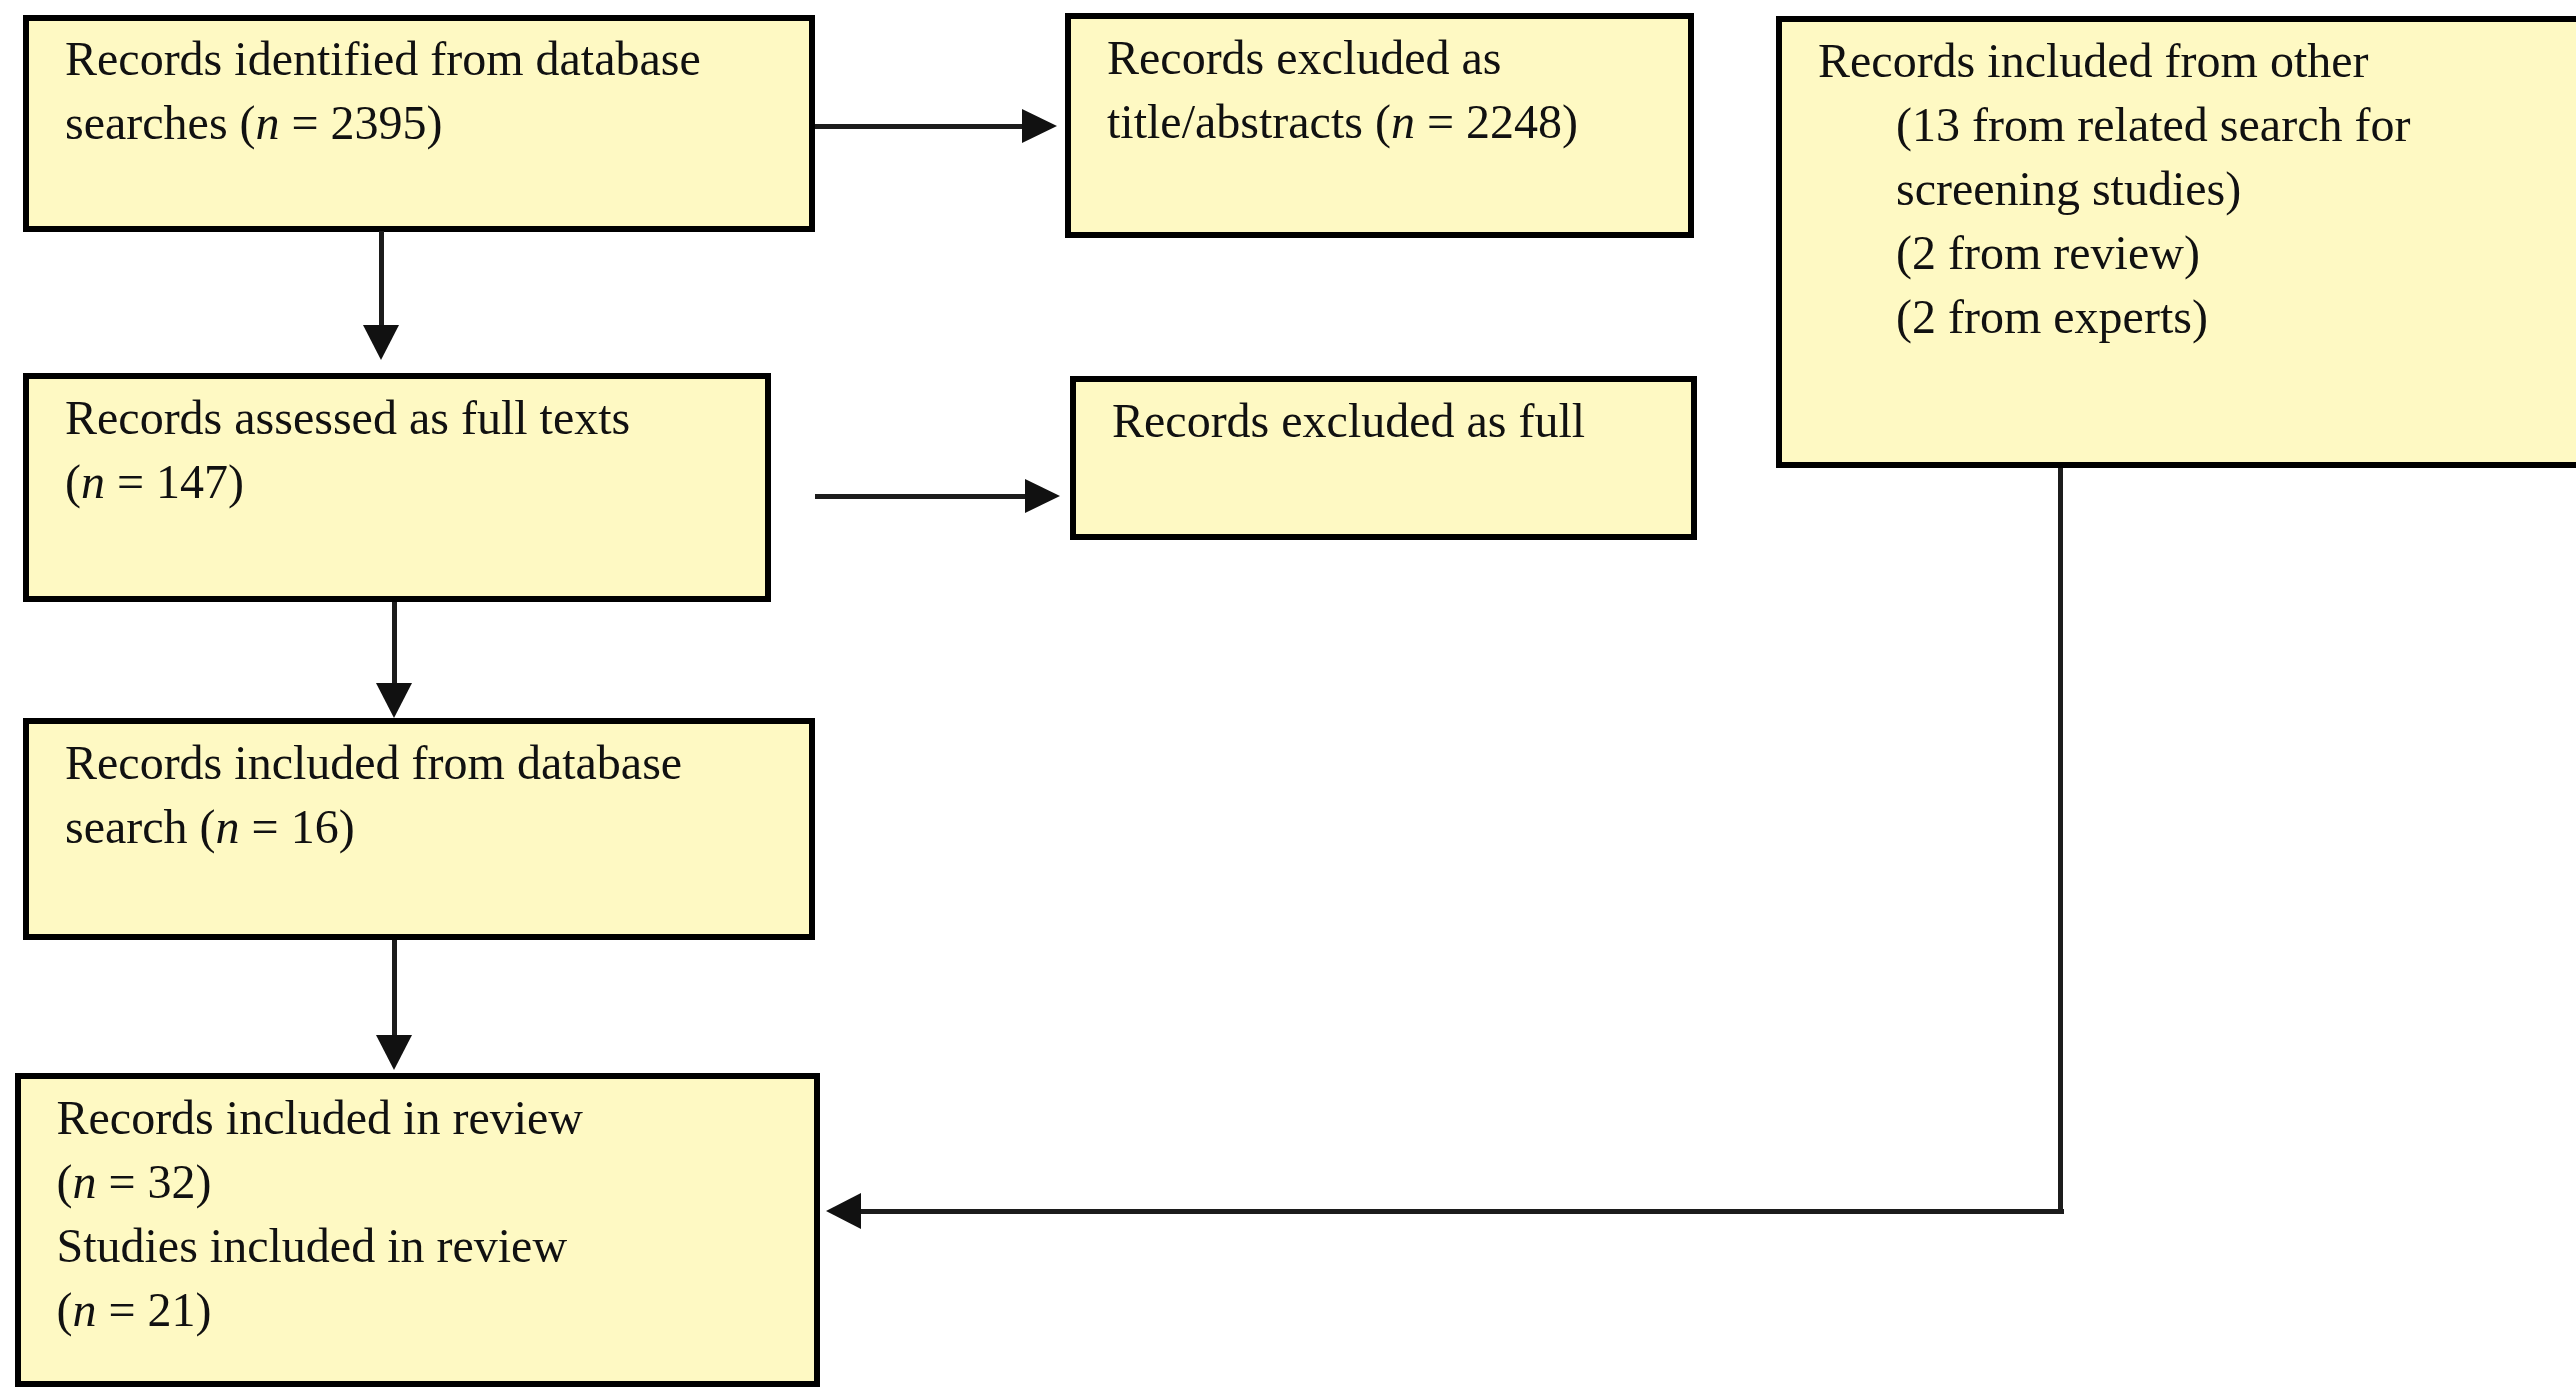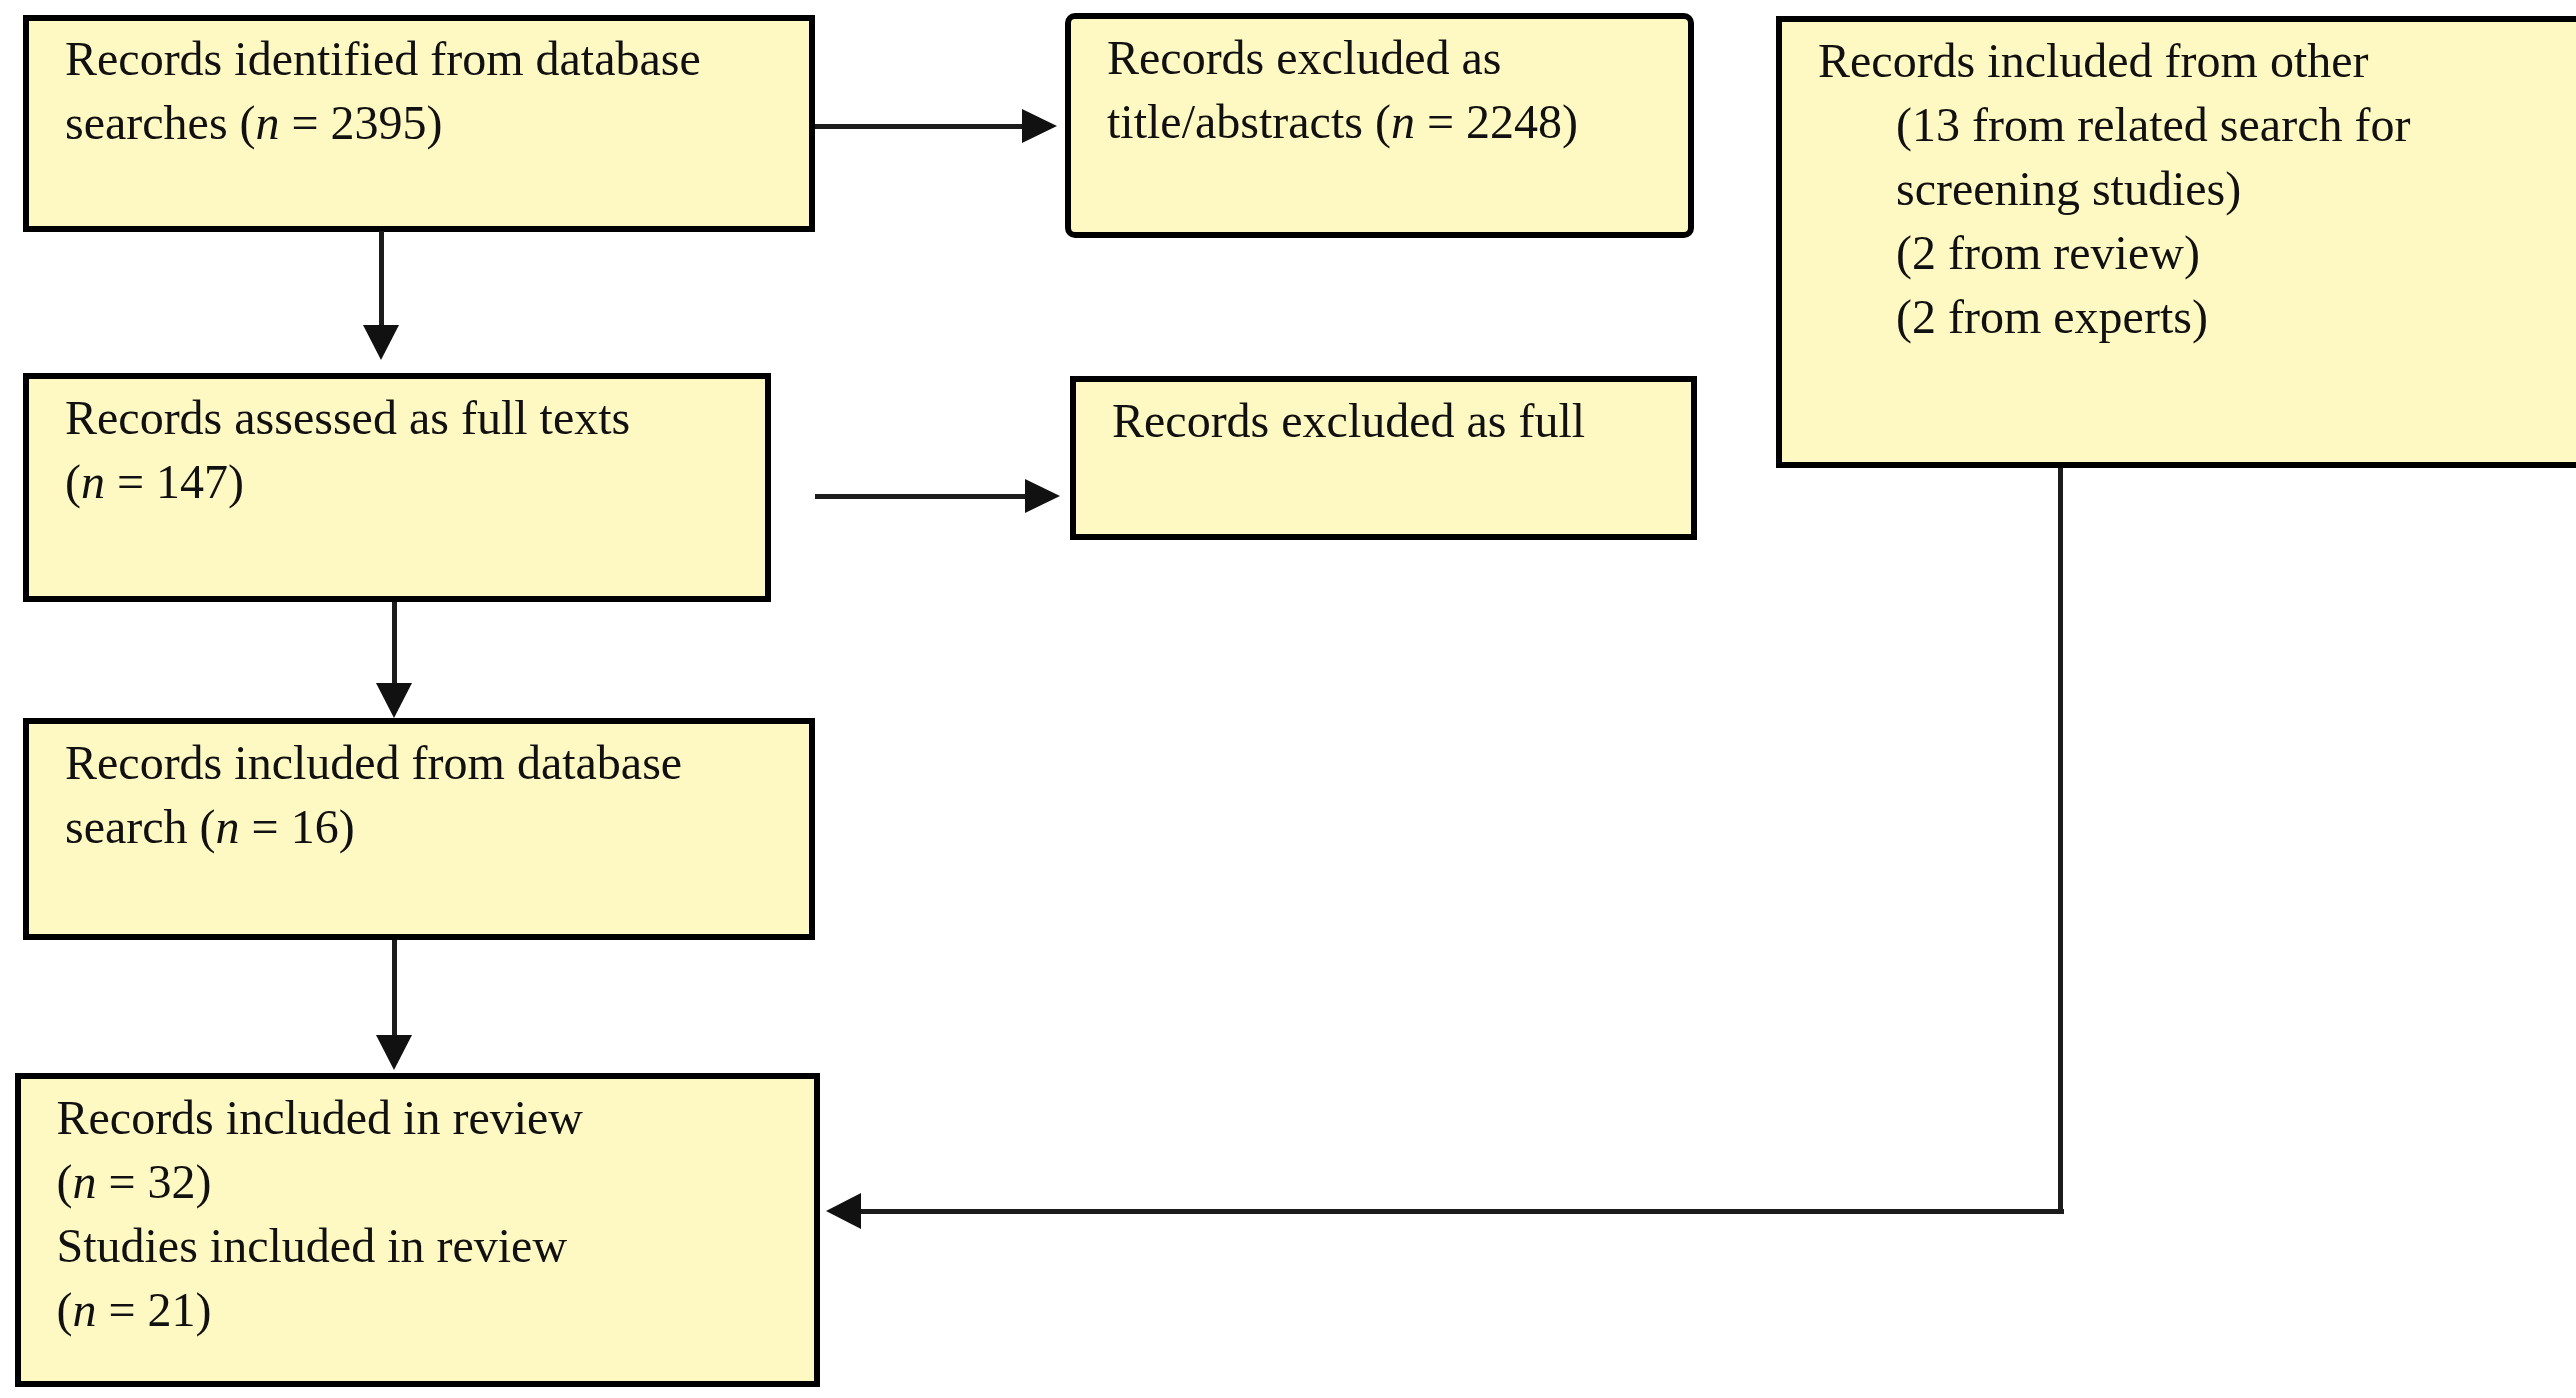--- a/index.html
+++ b/index.html
@@ -37,21 +37,21 @@
 </head>
 <body>
 
 <div id="canvas">
 
   <div class="box" style="left:23px;top:14.5px;width:792px;height:217px;">
     <div class="line">Records identified from database</div>
     <div class="line">searches (<i>n</i> = 2395)</div>
   </div>
 
-  <div class="box" style="left:1065px;top:13px;width:629px;height:225px;border-radius:10px;">
+  <div class="box" style="left:1065px;top:13px;width:629px;height:225px;">
     <div class="line">Records excluded as</div>
     <div class="line">title/abstracts (<i>n</i> = 2248)</div>
   </div>
 
   <div class="box" style="left:1776px;top:16.4px;width:891px;height:452px;">
     <div class="line">Records included from other</div>
     <div class="line indent">(13 from related search for</div>
     <div class="line indent">screening studies)</div>
     <div class="line indent">(2 from review)</div>
     <div class="line indent">(2 from experts)</div>

